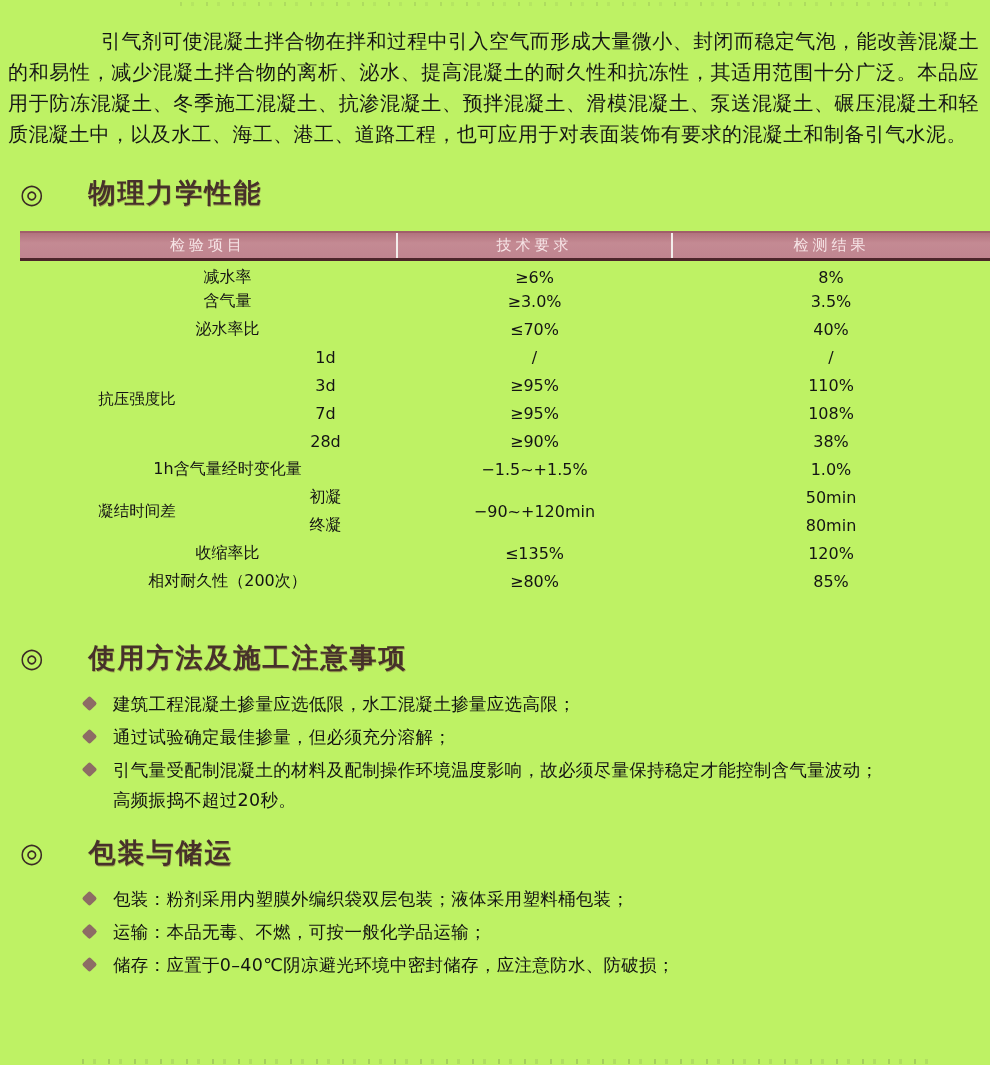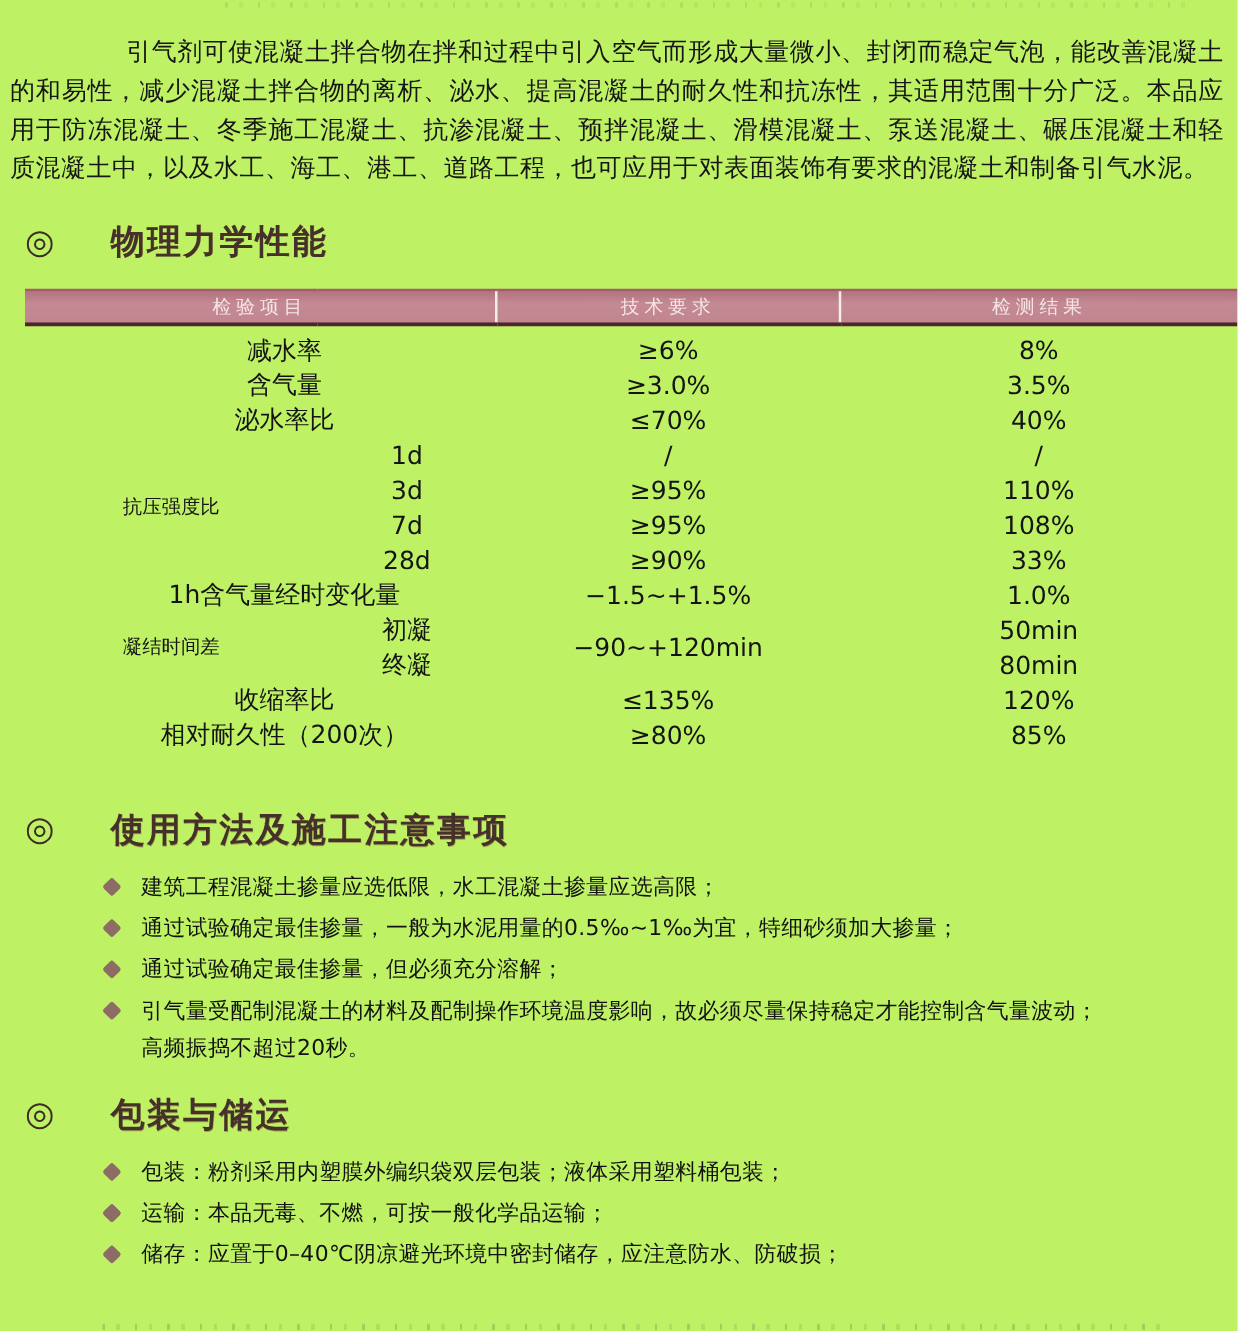--- a/index.html
+++ b/index.html
@@ -82,21 +82,21 @@
     font-weight: normal;
     letter-spacing: 4px;
     text-align: center;
     vertical-align: middle;
     border-top: 2px solid #a05f6a;
     border-bottom: 3px solid #4c262b;
   }
   table.perf thead th + th { border-left: 2px solid #f3eeec; }
   table.perf tbody td {
     height: 28px;
-    font-size: 20px;
+    font-size: 16px;
     text-align: center;
     vertical-align: middle;
     color: #141414;
   }
   table.perf td.item-full { padding-left: 38px; }
   table.perf td.item-main { font-size: 15.5px; }
   table.perf tbody tr.first-body td { padding-top: 6px; }
 
   
   ul.notes {
@@ -181,21 +181,21 @@
         <td>110%</td>
       </tr>
       <tr>
         <td class="sub">7d</td>
         <td>≥95%</td>
         <td>108%</td>
       </tr>
       <tr>
         <td class="sub">28d</td>
         <td>≥90%</td>
-        <td>33%</td>
+        <td>38%</td>
       </tr>
       <tr>
         <td colspan="2" class="item-full">1h含气量经时变化量</td>
         <td>−1.5~+1.5%</td>
         <td>1.0%</td>
       </tr>
       <tr>
         <td rowspan="2" class="item-main">凝结时间差</td>
         <td class="sub">初凝</td>
         <td rowspan="2">−90~+120min</td>
@@ -218,21 +218,20 @@
     </tbody>
   </table>
 
   <h2 class="section-heading heading-usage">
     <span class="marker">◎</span>
     <span class="title">使用方法及施工注意事项</span>
   </h2>
 
   <ul class="notes">
     <li><span class="diamond"></span><span>建筑工程混凝土掺量应选低限，水工混凝土掺量应选高限；</span></li>
-    <li><span class="diamond"></span><span>通过试验确定最佳掺量，一般为水泥用量的0.5‰~1‰为宜，特细砂须加大掺量；</span></li>
     <li><span class="diamond"></span><span>通过试验确定最佳掺量，但必须充分溶解；</span></li>
     <li><span class="diamond"></span><span>引气量受配制混凝土的材料及配制操作环境温度影响，故必须尽量保持稳定才能控制含气量波动；
 高频振捣不超过20秒。</span></li>
   </ul>
 
   <h2 class="section-heading heading-packaging">
     <span class="marker">◎</span>
     <span class="title">包装与储运</span>
   </h2>
 

